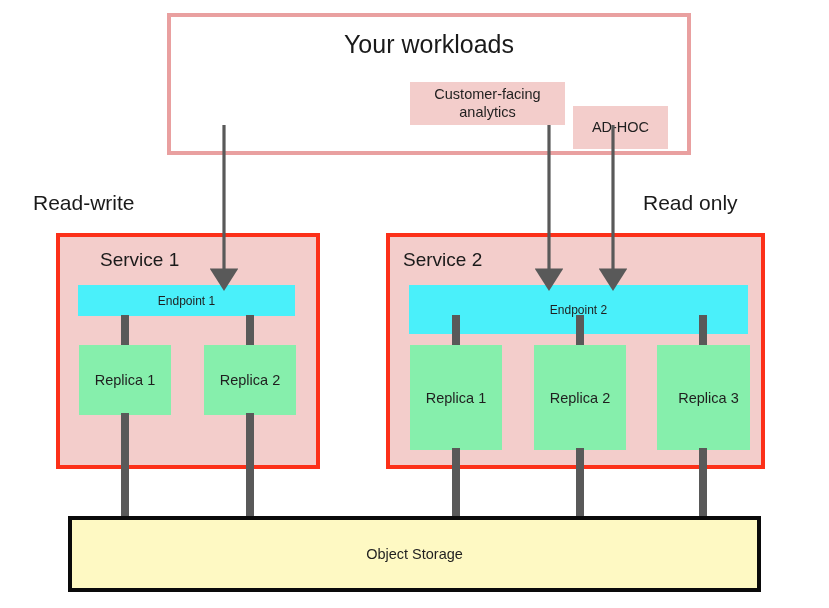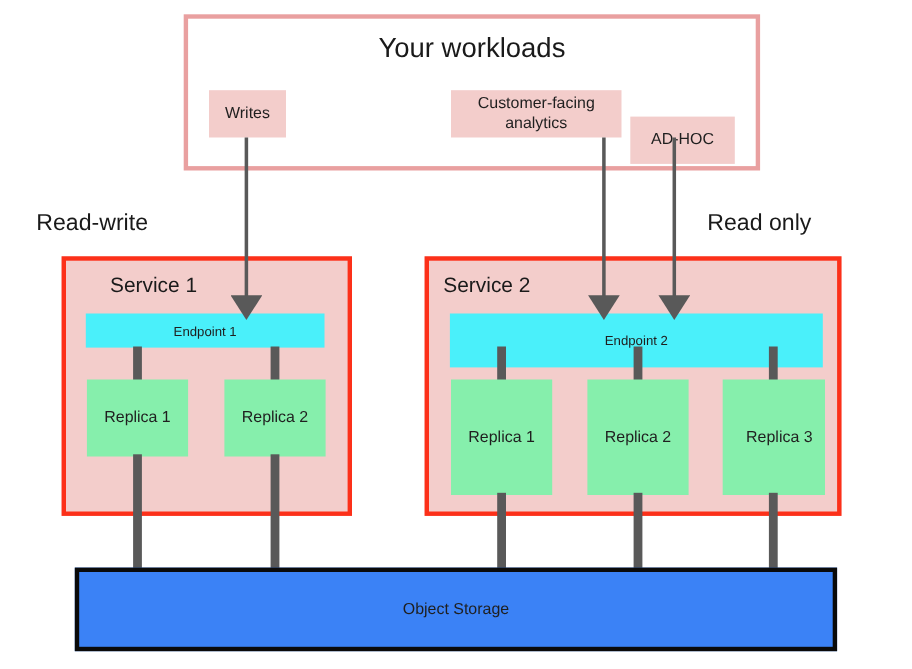--- a/index.html
+++ b/index.html
@@ -118,38 +118,37 @@
   .c-r2b-os { left: 576px; top: 448px; height: 69px;  }
   .c-r2c-os { left: 699px; top: 448px; height: 69px;  }
 
   
   .arrow-svg { left: 0; top: 0; width: 829px; height: 608px; pointer-events: none; }
 
   
   .object-storage {
     left: 68px; top: 516px; width: 693px; height: 76px;
     border: 4px solid #0a0a0a;
-    background: #3b82f6;
+    background: #fef9c3;
     display: flex;
     align-items: center;
     justify-content: center;
     font-size: 14.5px;
     color: #1f1f1f;
     font-family: "Liberation Sans", sans-serif;
   }
 </style>
 </head>
 <body>
 
 <div id="canvas">
 
   <div class="abs workload-panel"></div>
   <div class="abs workload-title">Your workloads</div>
 
-  <div class="abs wl-box wl-writes">Writes</div>
   <div class="abs wl-box wl-cfa">Customer-facing analytics</div>
   <div class="abs wl-box wl-adhoc">AD-HOC</div>
 
   <div class="abs section-label label-rw">Read-write</div>
   <div class="abs section-label label-ro">Read only</div>
 
   <div class="abs service-box svc1"></div>
   <div class="abs service-title svc1-title">Service 1</div>
   <div class="abs endpoint ep1">Endpoint 1</div>
   <div class="abs conn c-e1-r1"></div>

